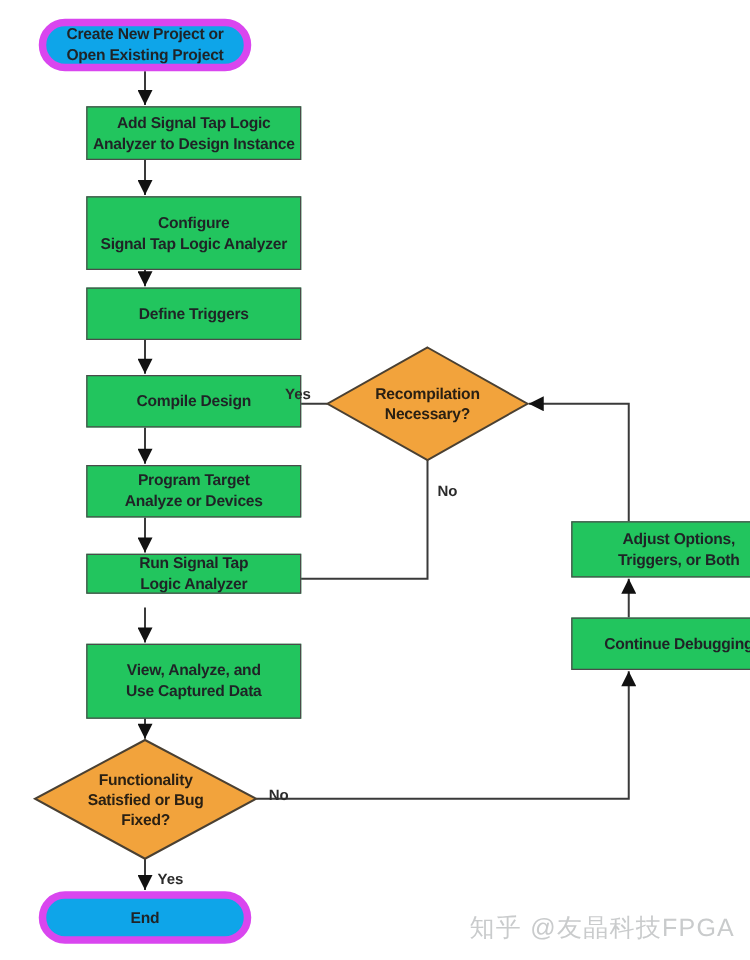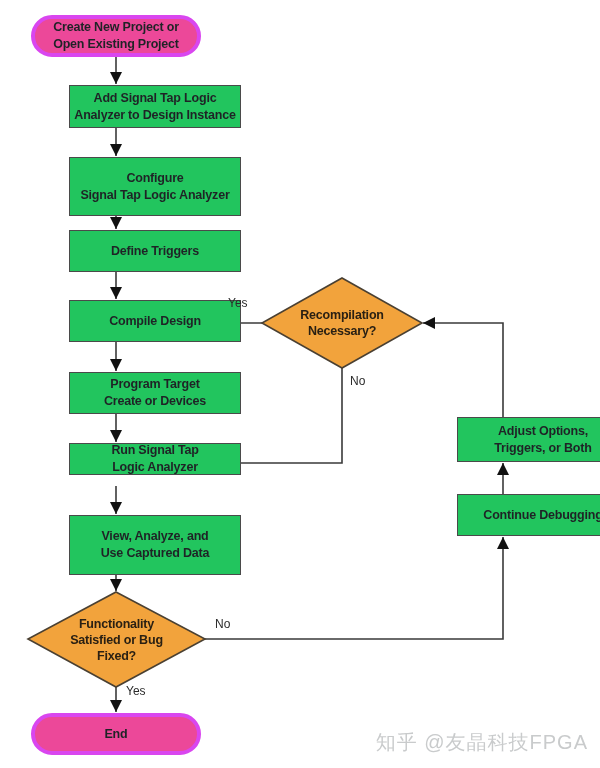--- a/index.html
+++ b/index.html
@@ -22,40 +22,41 @@
     letter-spacing:-0.2px;
     color:#1f2326;
     white-space:pre-line;
   }
   .process{
     background:#22c55e;
     border:1.6px solid #4a4a4a;
     margin-left:39px;
   }
   .terminator{
-    background:#ec4899;
-    border:4px solid #d946ef;
+    background:#0ea5e9;
+    border:6px solid #d946ef;
     border-radius:22px;
   }
   .dtext{
     position:absolute;
     display:flex;align-items:center;justify-content:center;
     text-align:center;
     font-weight:700;
     font-size:12.5px;
     line-height:16px;
     letter-spacing:-0.2px;
     color:#2a2013;
     white-space:pre-line;
   }
   .elabel{
     position:absolute;
-    font-weight:400;
+    font-weight:700;
     font-size:12px;
     color:#2b2b2b;
+    margin-top:12px;
   }
   .watermark{
     position:absolute;
     right:12px;top:729px;
     font-size:20px;
     color:#c9cbcc;
     letter-spacing:1px;
   }
 </style>
 </head>
@@ -107,21 +108,21 @@
   <div class="node process" style="left:30px;top:230px;width:172px;height:42px">
     <span>Define Triggers</span>
   </div>
 
   <div class="node process" style="left:30px;top:300px;width:172px;height:42px">
     <span>Compile Design</span>
   </div>
 
   <div class="node process" style="left:30px;top:372px;width:172px;height:42px">
     <span>Program Target
-Create or Devices</span>
+Analyze or Devices</span>
   </div>
 
   <div class="node process" style="left:30px;top:443px;width:172px;height:32px">
     <span>Run Signal Tap
 Logic Analyzer</span>
   </div>
 
   <div class="node process" style="left:30px;top:515px;width:172px;height:60px">
     <span>View, Analyze, and
 Use Captured Data</span>

